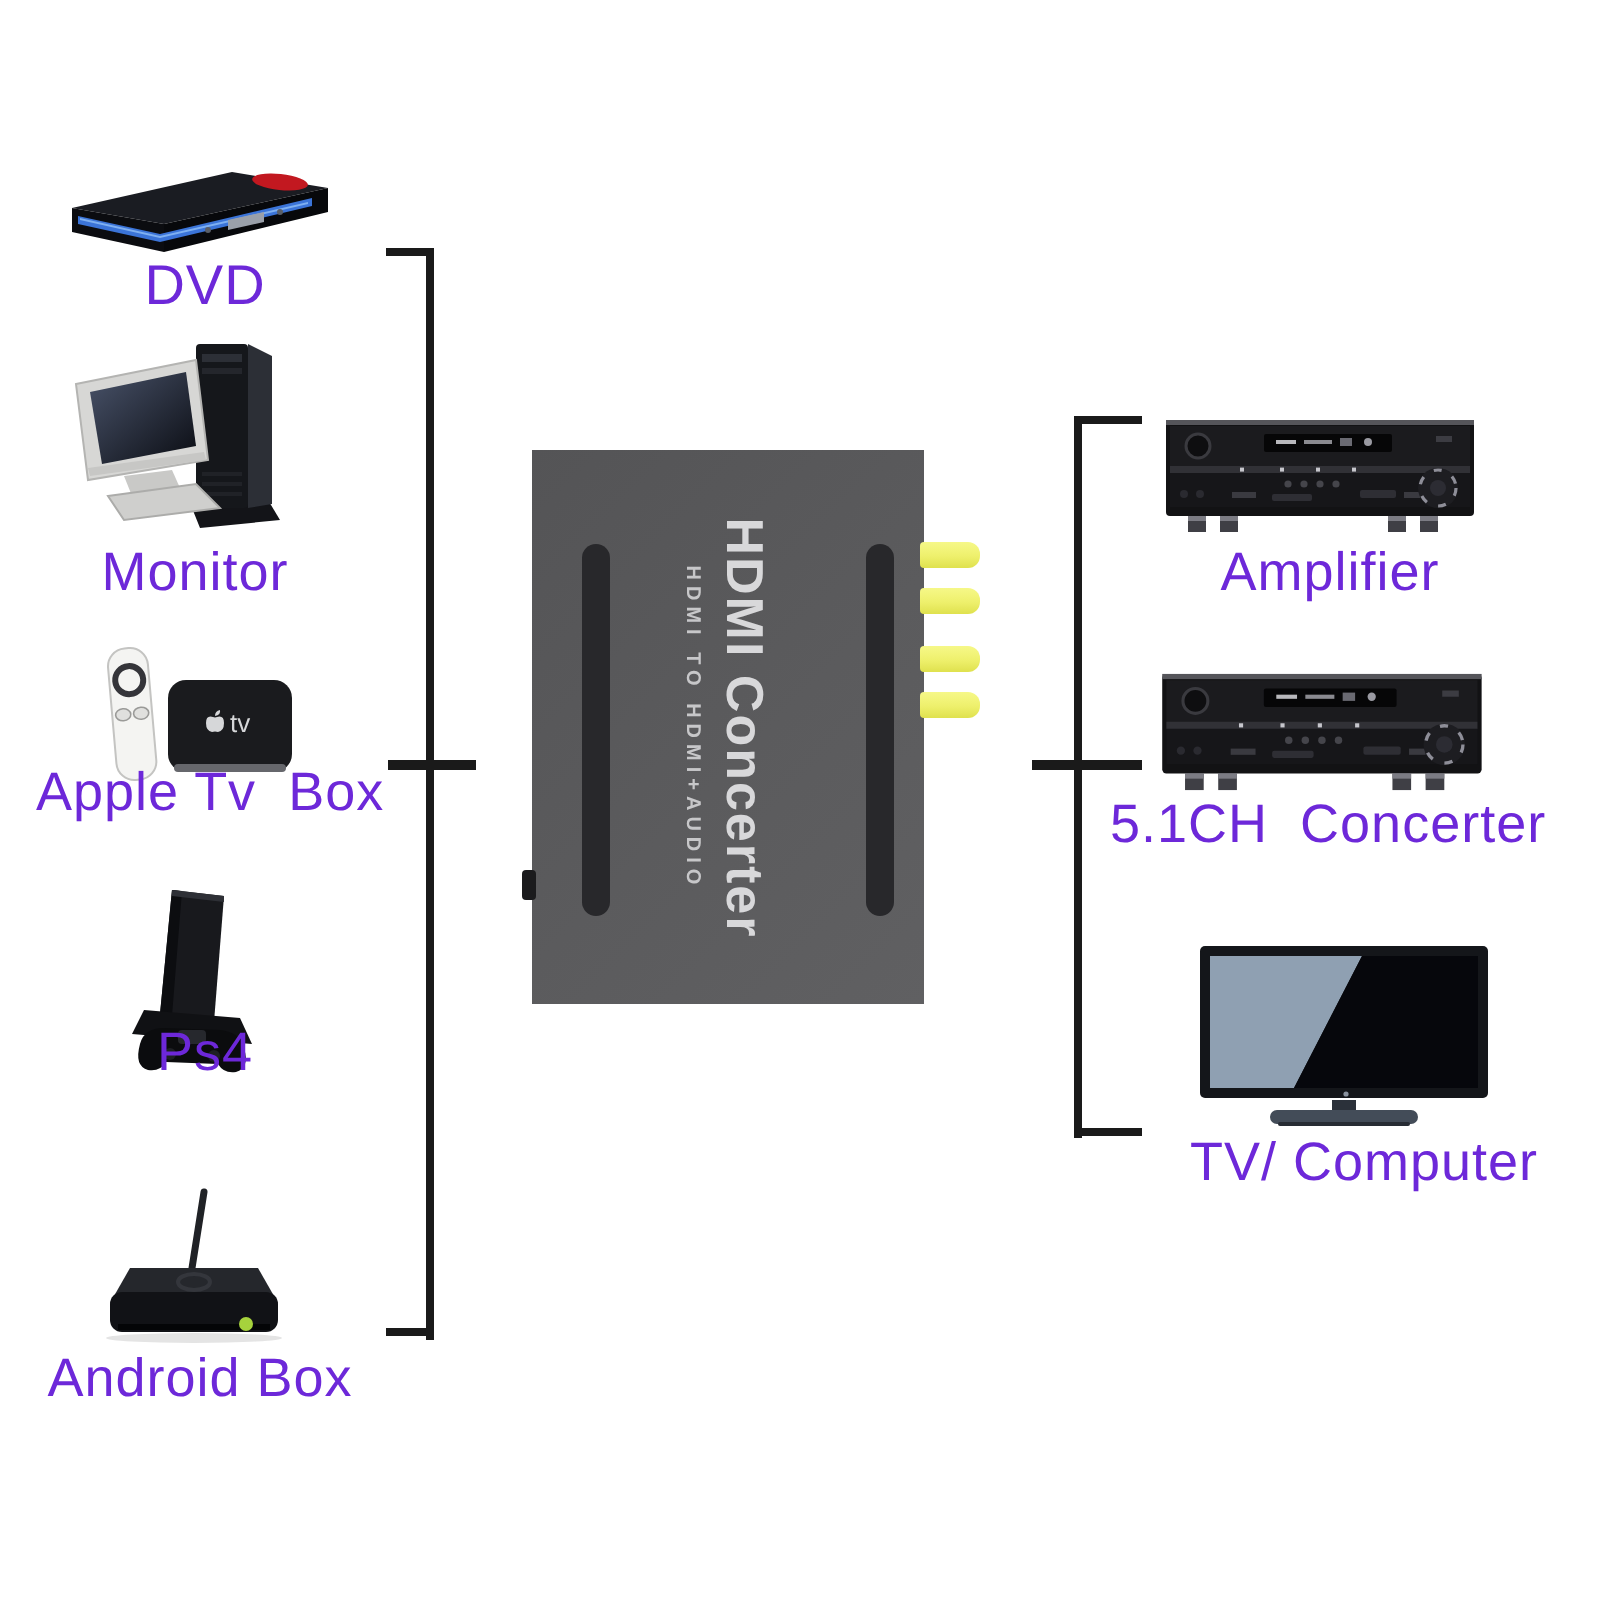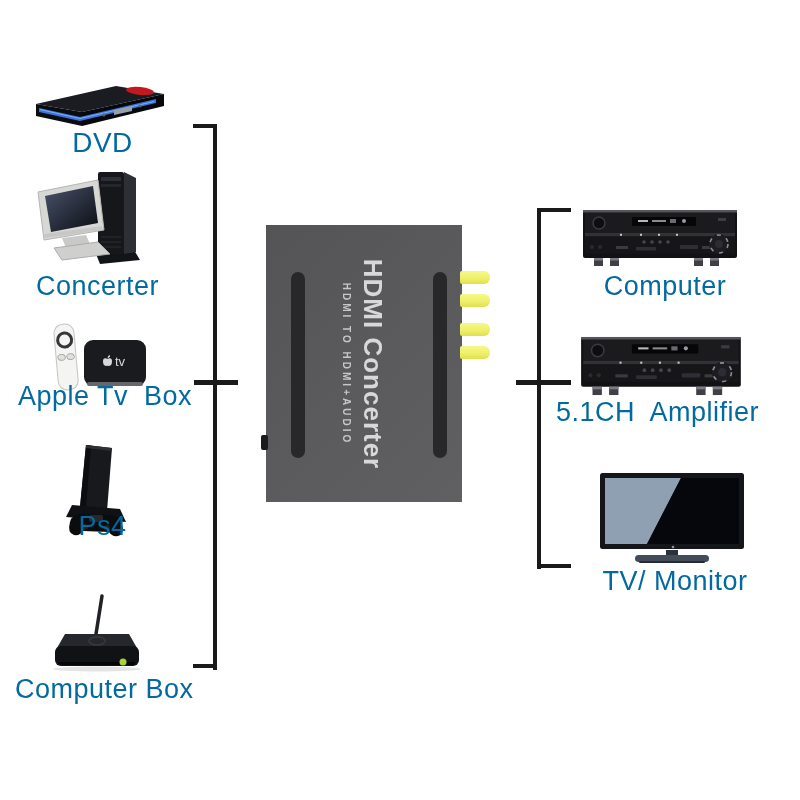--- a/index.html
+++ b/index.html
@@ -2,21 +2,21 @@
 <html><head>
 <meta charset="utf-8">
 <style>
   html,body{margin:0;padding:0;}
   body{
     width:800px;height:800px;background:#ffffff;position:relative;overflow:hidden;
     font-family:"Liberation Sans",sans-serif;
   }
   .line{position:absolute;background:#1a1a1a;}
   .label{
-    position:absolute;color:#0369a1;text-align:center;
+    position:absolute;color:#6d28d9;text-align:center;
     font-family:"Liberation Sans",sans-serif;white-space:pre;
     font-size:27px;letter-spacing:0.5px;line-height:1.1;
   }
   
   .converter{
     position:absolute;left:266px;top:225px;width:196px;height:277px;
     background:linear-gradient(135deg,#545456 0%,#5b5b5d 55%,#606062 100%);
   }
   .vent{
     position:absolute;top:47px;width:14px;height:186px;border-radius:7px;
@@ -125,21 +125,21 @@
     <rect x="69" y="18" width="20" height="3" fill="#24262c"></rect>
     <rect x="69" y="70" width="20" height="2" fill="#202227"></rect>
     <rect x="69" y="75" width="20" height="2" fill="#202227"></rect>
     <rect x="69" y="80" width="20" height="2" fill="#202227"></rect>
     <polygon points="6,26 66,14 72,64 12,74" fill="#d7d7d5" stroke="#b4b4b2" stroke-width="1"></polygon>
     <polygon points="13,30 61,20 66,57 19,66" fill="url(#crtScreen)"></polygon>
     <polygon points="12,68 70,60 71,64 13,72" fill="#c7c7c5"></polygon>
     <polygon points="30,72 54,69 58,78 34,82" fill="#c9c9c7"></polygon>
     <polygon points="22,82 66,76 78,88 30,94" fill="#cfcfcd" stroke="#acacaa" stroke-width="1"></polygon>
   </svg>
-  <div class="label" style="left:20px;top:272px;width:155px">Concerter</div>
+  <div class="label" style="left:20px;top:272px;width:155px">Monitor</div>
 
   <svg style="left:42px;top:320px" width="115" height="78" viewBox="0 0 115 78">
     <g transform="rotate(-5 24 36)">
       <rect x="14" y="4" width="20" height="66" rx="9" fill="#f4f4f2" stroke="#c4c4c2" stroke-width="1"></rect>
       <circle cx="24" cy="20" r="7" fill="#f4f4f2" stroke="#35353a" stroke-width="3"></circle>
       <ellipse cx="19.5" cy="37" rx="3.8" ry="3" fill="#e0e0de" stroke="#9a9a98" stroke-width="0.8"></ellipse>
       <ellipse cx="28.5" cy="37" rx="3.8" ry="3" fill="#e0e0de" stroke="#9a9a98" stroke-width="0.8"></ellipse>
     </g>
     <rect x="42" y="20" width="62" height="46" rx="9" fill="#1a1b1e"></rect>
     <rect x="45" y="62" width="56" height="4" rx="2" fill="#66676c"></rect>
@@ -163,21 +163,21 @@
 
   <svg style="left:35px;top:592px" width="125" height="84" viewBox="0 0 125 84">
     <line x1="67" y1="4" x2="61" y2="42" stroke="#202226" stroke-width="3.5" stroke-linecap="round"></line>
     <polygon points="30,42 94,42 102,56 22,56" fill="#25272c"></polygon>
     <ellipse cx="62" cy="49" rx="8" ry="4" fill="none" stroke="#34363c" stroke-width="2"></ellipse>
     <rect x="20" y="54" width="84" height="20" rx="6" fill="#111216"></rect>
     <rect x="24" y="70" width="76" height="3" fill="#040507"></rect>
     <circle cx="88" cy="70" r="3.5" fill="#a6d23c"></circle>
     <ellipse cx="62" cy="77" rx="44" ry="2.5" fill="#e4e4e4"></ellipse>
   </svg>
-  <div class="label" style="left:15px;top:675px;width:170px">Computer Box</div>
+  <div class="label" style="left:15px;top:675px;width:170px">Android Box</div>
 
   <div class="line" style="left:213px;top:125px;width:4px;height:545px"></div>
   <div class="line" style="left:193px;top:124px;width:24px;height:4px"></div>
   <div class="line" style="left:194px;top:380px;width:44px;height:5px"></div>
   <div class="line" style="left:193px;top:664px;width:24px;height:4px"></div>
 
   <div class="converter">
     <div class="nub"></div>
     <div class="vent left"></div>
     <div class="vent right"></div>
@@ -192,31 +192,31 @@
   </div>
 
   <div class="line" style="left:537px;top:209px;width:4px;height:360px"></div>
   <div class="line" style="left:537px;top:208px;width:34px;height:4px"></div>
   <div class="line" style="left:516px;top:380px;width:55px;height:5px"></div>
   <div class="line" style="left:537px;top:564px;width:34px;height:4px"></div>
 
   <svg style="left:580px;top:206px" width="162" height="64" viewBox="0 0 162 64">
     <use href="#amp-g"></use>
   </svg>
-  <div class="label" style="left:590px;top:272px;width:150px">Computer</div>
+  <div class="label" style="left:590px;top:272px;width:150px">Amplifier</div>
 
   <svg style="left:578px;top:331px" width="168" height="70" viewBox="0 0 162 64">
     <use href="#amp-g"></use>
   </svg>
-  <div class="label" style="left:555px;top:398px;width:205px">5.1CH  Amplifier</div>
+  <div class="label" style="left:555px;top:398px;width:205px">5.1CH  Concerter</div>
 
   <svg style="left:597px;top:471px" width="152" height="98" viewBox="0 0 152 98">
     <rect x="3" y="2" width="144" height="76" rx="2.5" fill="#14161a"></rect>
     <polygon points="8,7 84,7 50,73 8,73" fill="#8fa0b2"></polygon>
     <polygon points="84,7 142,7 142,73 50,73" fill="#06070c"></polygon>
     <circle cx="76" cy="76" r="1.3" fill="#8a929e"></circle>
     <rect x="69" y="79" width="12" height="5" fill="#2b313a"></rect>
     <rect x="38" y="84" width="74" height="7" rx="3.5" fill="#434c58"></rect>
     <rect x="42" y="90" width="66" height="2" rx="1" fill="#272c34"></rect>
   </svg>
-  <div class="label" style="left:595px;top:567px;width:160px">TV/ Monitor</div>
+  <div class="label" style="left:595px;top:567px;width:160px">TV/ Computer</div>
 
 </div>
 
 </body></html>

